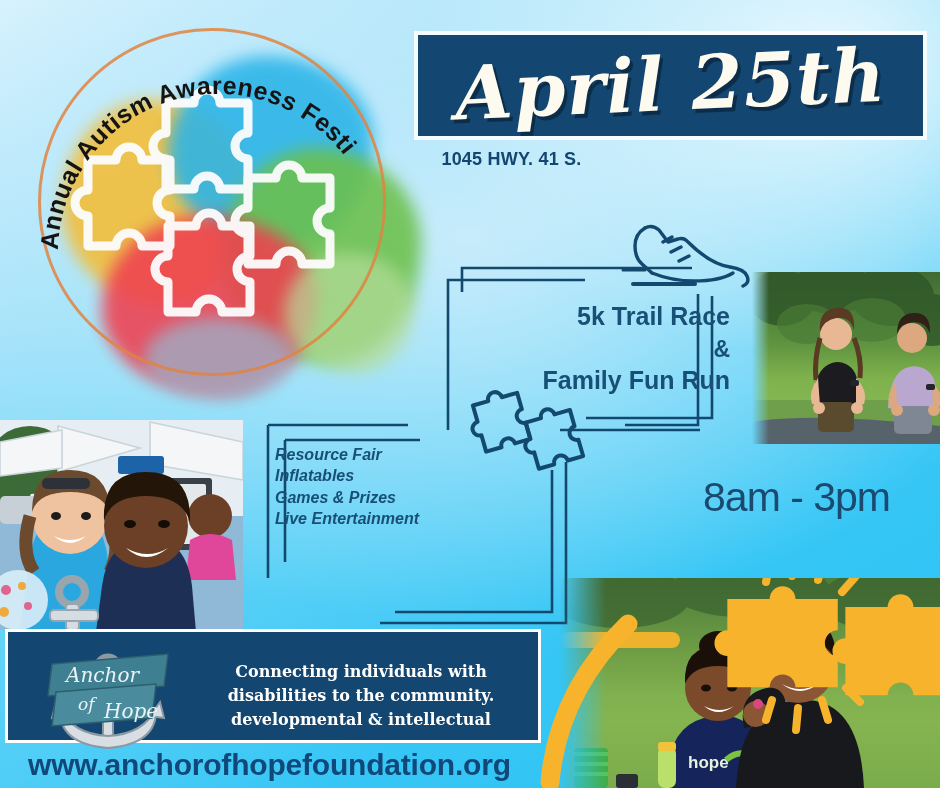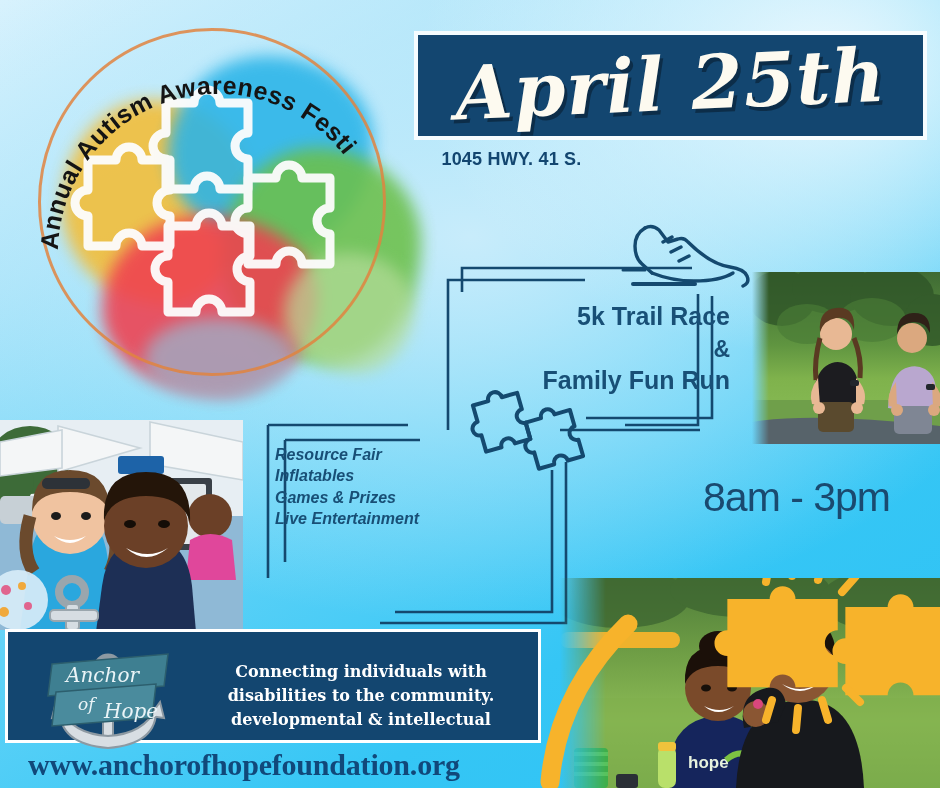--- a/index.html
+++ b/index.html
@@ -114,21 +114,21 @@
   .mission-text {
     position:absolute; left:196px; top:640px; width:330px;
     color:#ffffff; font-family:"DejaVu Serif", serif; font-weight:bold;
     font-size:16px; line-height:1.5; text-align:center;margin-top:20px;
   }
   .anchor-logo { position:absolute; left:30px; top:646px; width:160px; height:120px; }
 
   
   .website {
     position:absolute; left:28px; top:748px; width:520px;
-    color:#11487a; font-size:30px; font-weight:bold; letter-spacing:-.2px;font-family:Liberation Serif, serif;
+    color:#11487a; font-size:30px; font-weight:bold; letter-spacing:-.2px;
   }
 
   
   .swoosh { position:absolute; left:536px; top:600px; width:120px; height:190px; pointer-events:none; }
 </style>
 </head>
 <body>
 
 <div id="flyer">
 

